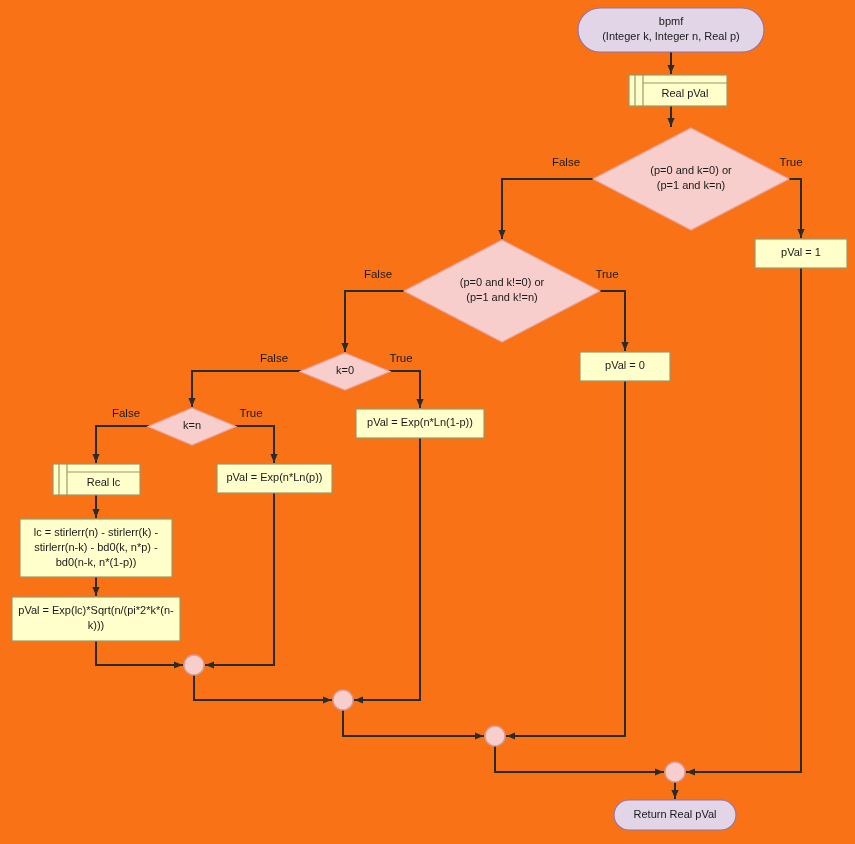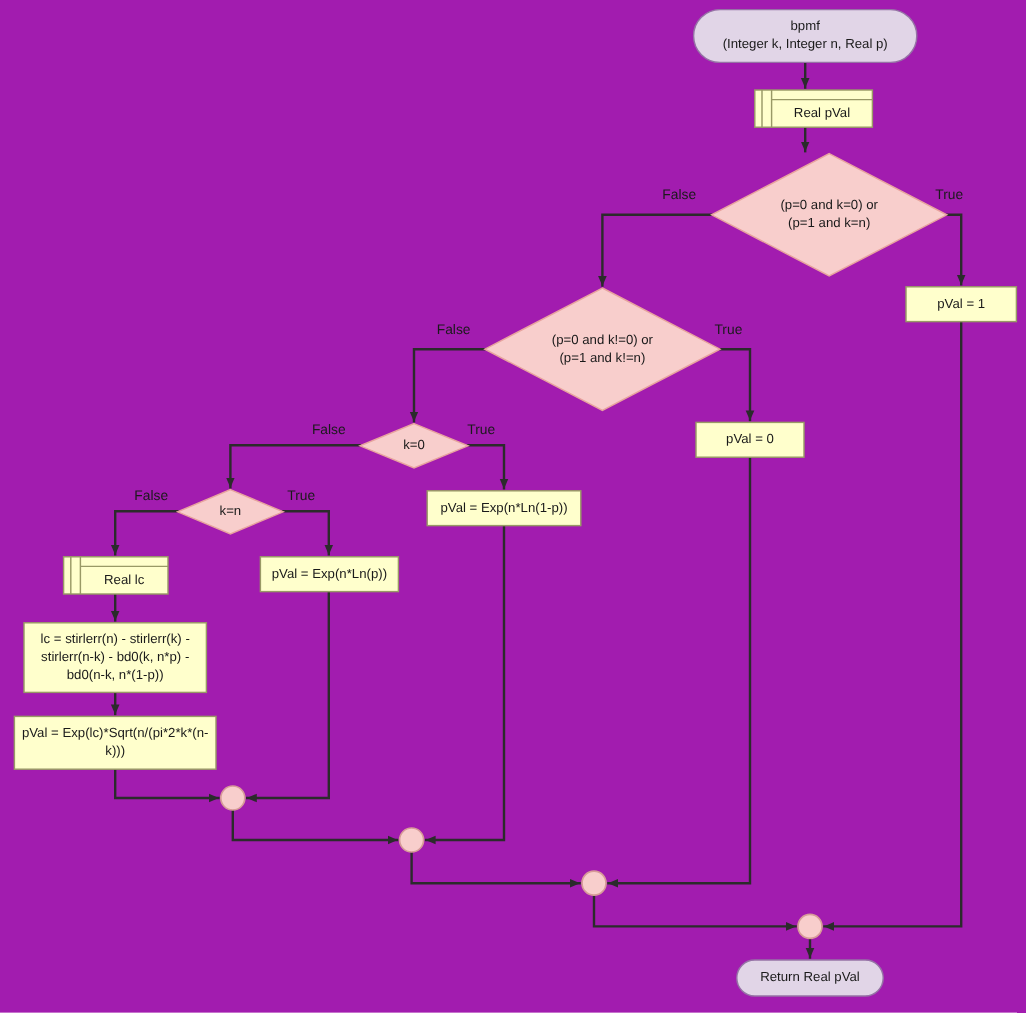--- a/index.html
+++ b/index.html
@@ -4,21 +4,21 @@
 <style>
   html, body {
     margin: 0;
     padding: 0;
     background: #ffffff;
   }
   #canvas-wrap {
     position: relative;
     width: 855px;
     height: 844px;
-    background: #a21caf;
+    background: #f97316;
     overflow: hidden;
     font-family: "Liberation Sans", sans-serif;
   }
   svg.flow {
     position: absolute;
     left: 0;
     top: 0;
     width: 855px;
     height: 844px;
     display: block;

